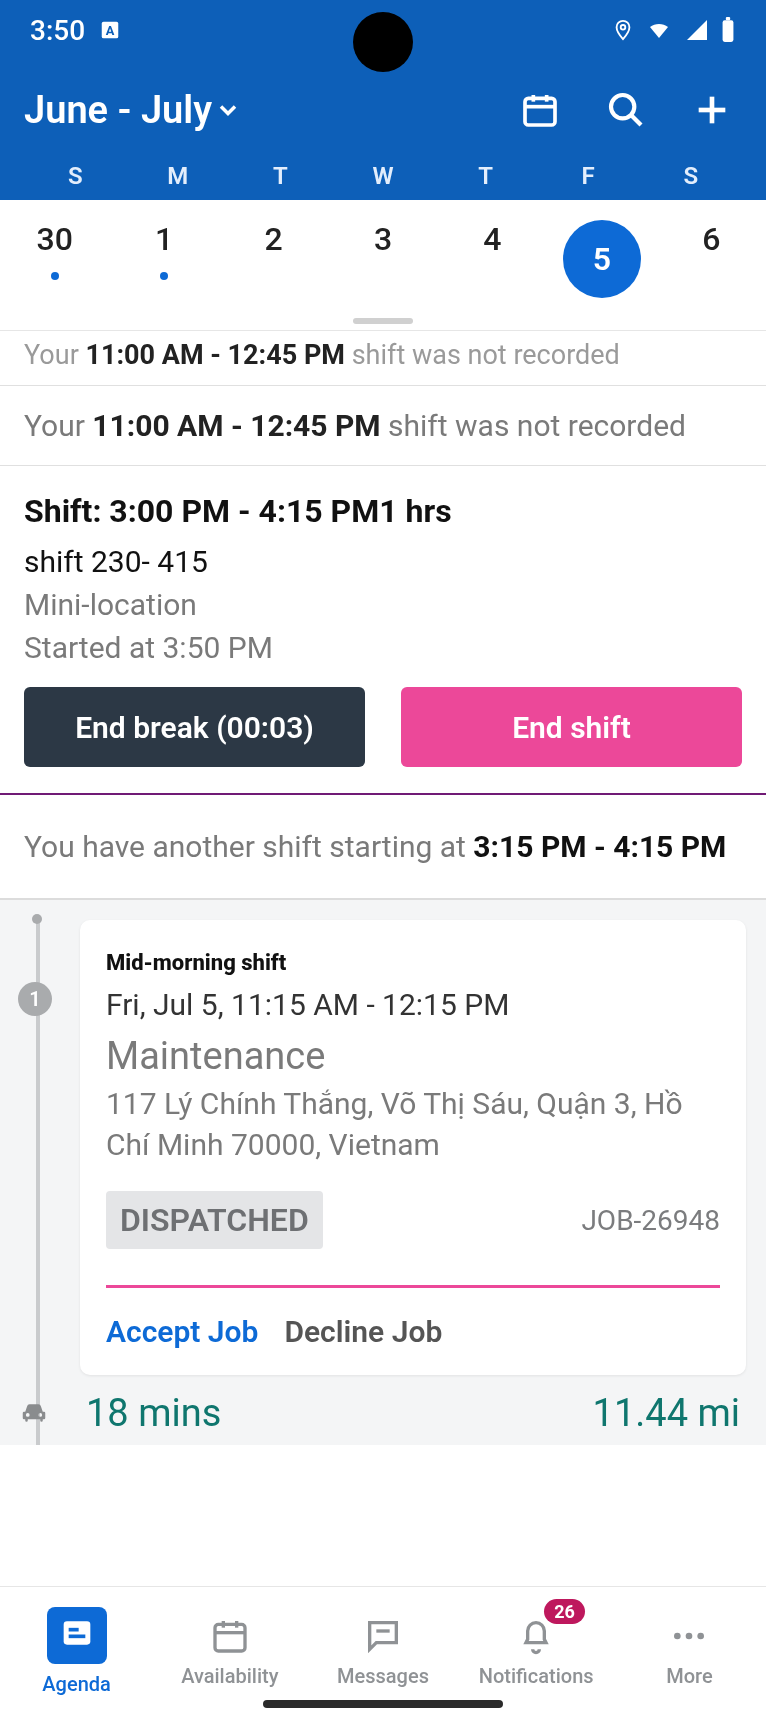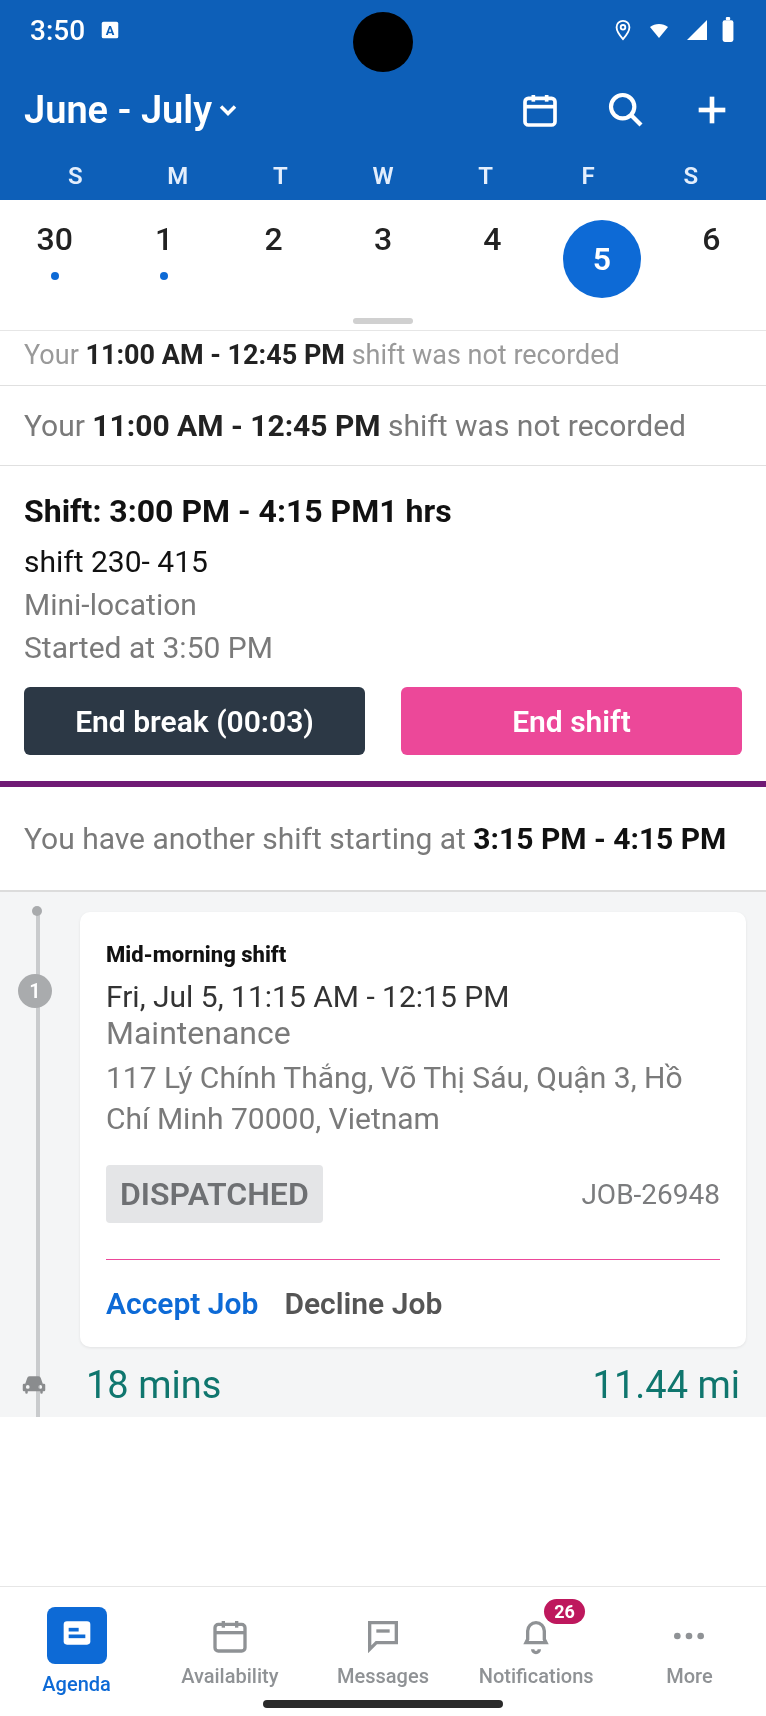--- a/index.html
+++ b/index.html
@@ -31,47 +31,47 @@
 .dot { width:8px; height:8px; border-radius:50%; background:#0d6ad6; }
 .dot.none { visibility:hidden; }
 .drag-handle { position:absolute; bottom:6px; left:50%; transform:translateX(-50%); width:60px; height:6px; background:#d0d0d0; border-radius:3px; }
 
 
 .list { }
 .item { border-bottom:1px solid #e0e0e0; padding:22px 24px; font-size:30px; color:#7a7a7a; }
 .item.cut { padding-top:8px; padding-bottom:14px; font-size:27px; color:#9a9a9a; }
 .item .b { color:#222; font-weight:700; }
 
-.shift-card { border-bottom:6px solid #701a75; padding:26px 24px; }
+.shift-card { border-bottom:2px solid #701a75; padding:26px 24px; }
 .shift-title { font-size:32px; font-weight:700; color:#111; }
 .shift-sub { font-size:30px; color:#111; margin-top:14px; }
 .shift-loc { font-size:30px; color:#7a7a7a; margin-top:8px; }
 .shift-start { font-size:30px; color:#7a7a7a; margin-top:8px; }
 .btn-row { display:flex; gap:36px; margin-top:22px; }
-.btn { flex:1; height:68px; border-radius:6px; display:flex; align-items:center; justify-content:center; font-size:30px; font-weight:600; }
+.btn { flex:1; height:80px; border-radius:6px; display:flex; align-items:center; justify-content:center; font-size:30px; font-weight:600; }
 .btn.dark { background:#2c3845; color:#fff; }
 .btn.blue { background:#ec4899; color:#fff; }
 
 .another { padding:34px 24px; font-size:30px; color:#7a7a7a; border-bottom:2px solid #dcdcdc; }
 .another .b { color:#111; font-weight:700; }
 
 
 .timeline-area { background:#f4f5f6; padding:20px 20px 0 20px; position:relative; }
 .timeline-line { position:absolute; left:36px; top:20px; bottom:0; width:4px; background:#c9cbcd; }
 .timeline-dot-sm { position:absolute; left:32px; top:14px; width:10px; height:10px; border-radius:50%; background:#a9abad; }
 .timeline-badge { position:absolute; left:18px; top:82px; width:34px; height:34px; border-radius:50%; background:#a9abad; color:#fff; font-size:20px; display:flex; align-items:center; justify-content:center; font-weight:600; }
 .job-card { margin-left:60px; background:#fff; border-radius:10px; box-shadow:0 1px 3px rgba(0,0,0,0.08); padding:30px 26px 0 26px; }
 .job-title { font-size:22px; font-weight:800; color:#111; }
 .job-time { font-size:30px; font-weight:400; color:#333; margin-top:12px; }
-.job-type { font-size:32px; color:#7a7a7a; }
+.job-type { font-size:38px; color:#7a7a7a; margin-top:12px; }
 .job-addr { font-size:30px; color:#7a7a7a; margin-top:6px; line-height:1.35; }
 .job-meta { display:flex; justify-content:space-between; align-items:center; margin-top:26px; }
 .badge { background:#e4e5e7; color:#6e7073; padding:10px 14px; font-size:32px; font-weight:600; border-radius:4px; }
 .job-id { color:#7b7c7e; font-size:28px; }
-.job-actions { display:flex; gap:26px; margin-top:36px; border-top:1px solid #ec4899; padding:26px 0; }
+.job-actions { display:flex; gap:26px; margin-top:36px; border-top:3px solid #ec4899; padding:26px 0; }
 .job-actions .link { font-size:30px; font-weight:600; }
 .link.accept { color:#0d6ad6; }
 .link.decline { color:#555; }
 
 .travel-row { margin-left:60px; display:flex; justify-content:space-between; padding:16px 6px 10px 6px; color:#0f766e; font-size:38px; align-items:center; }
 .car-ico { position:absolute; left:16px; }
 
 
 .bottom-nav { position:absolute; bottom:0; left:0; right:0; height:130px; background:#fff; border-top:1px solid #e6e6e6; display:flex; }
 .nav-item { flex:1; display:flex; flex-direction:column; align-items:center; justify-content:center; gap:8px; color:#8f9295; font-size:20px; font-weight:500; position:relative; }

